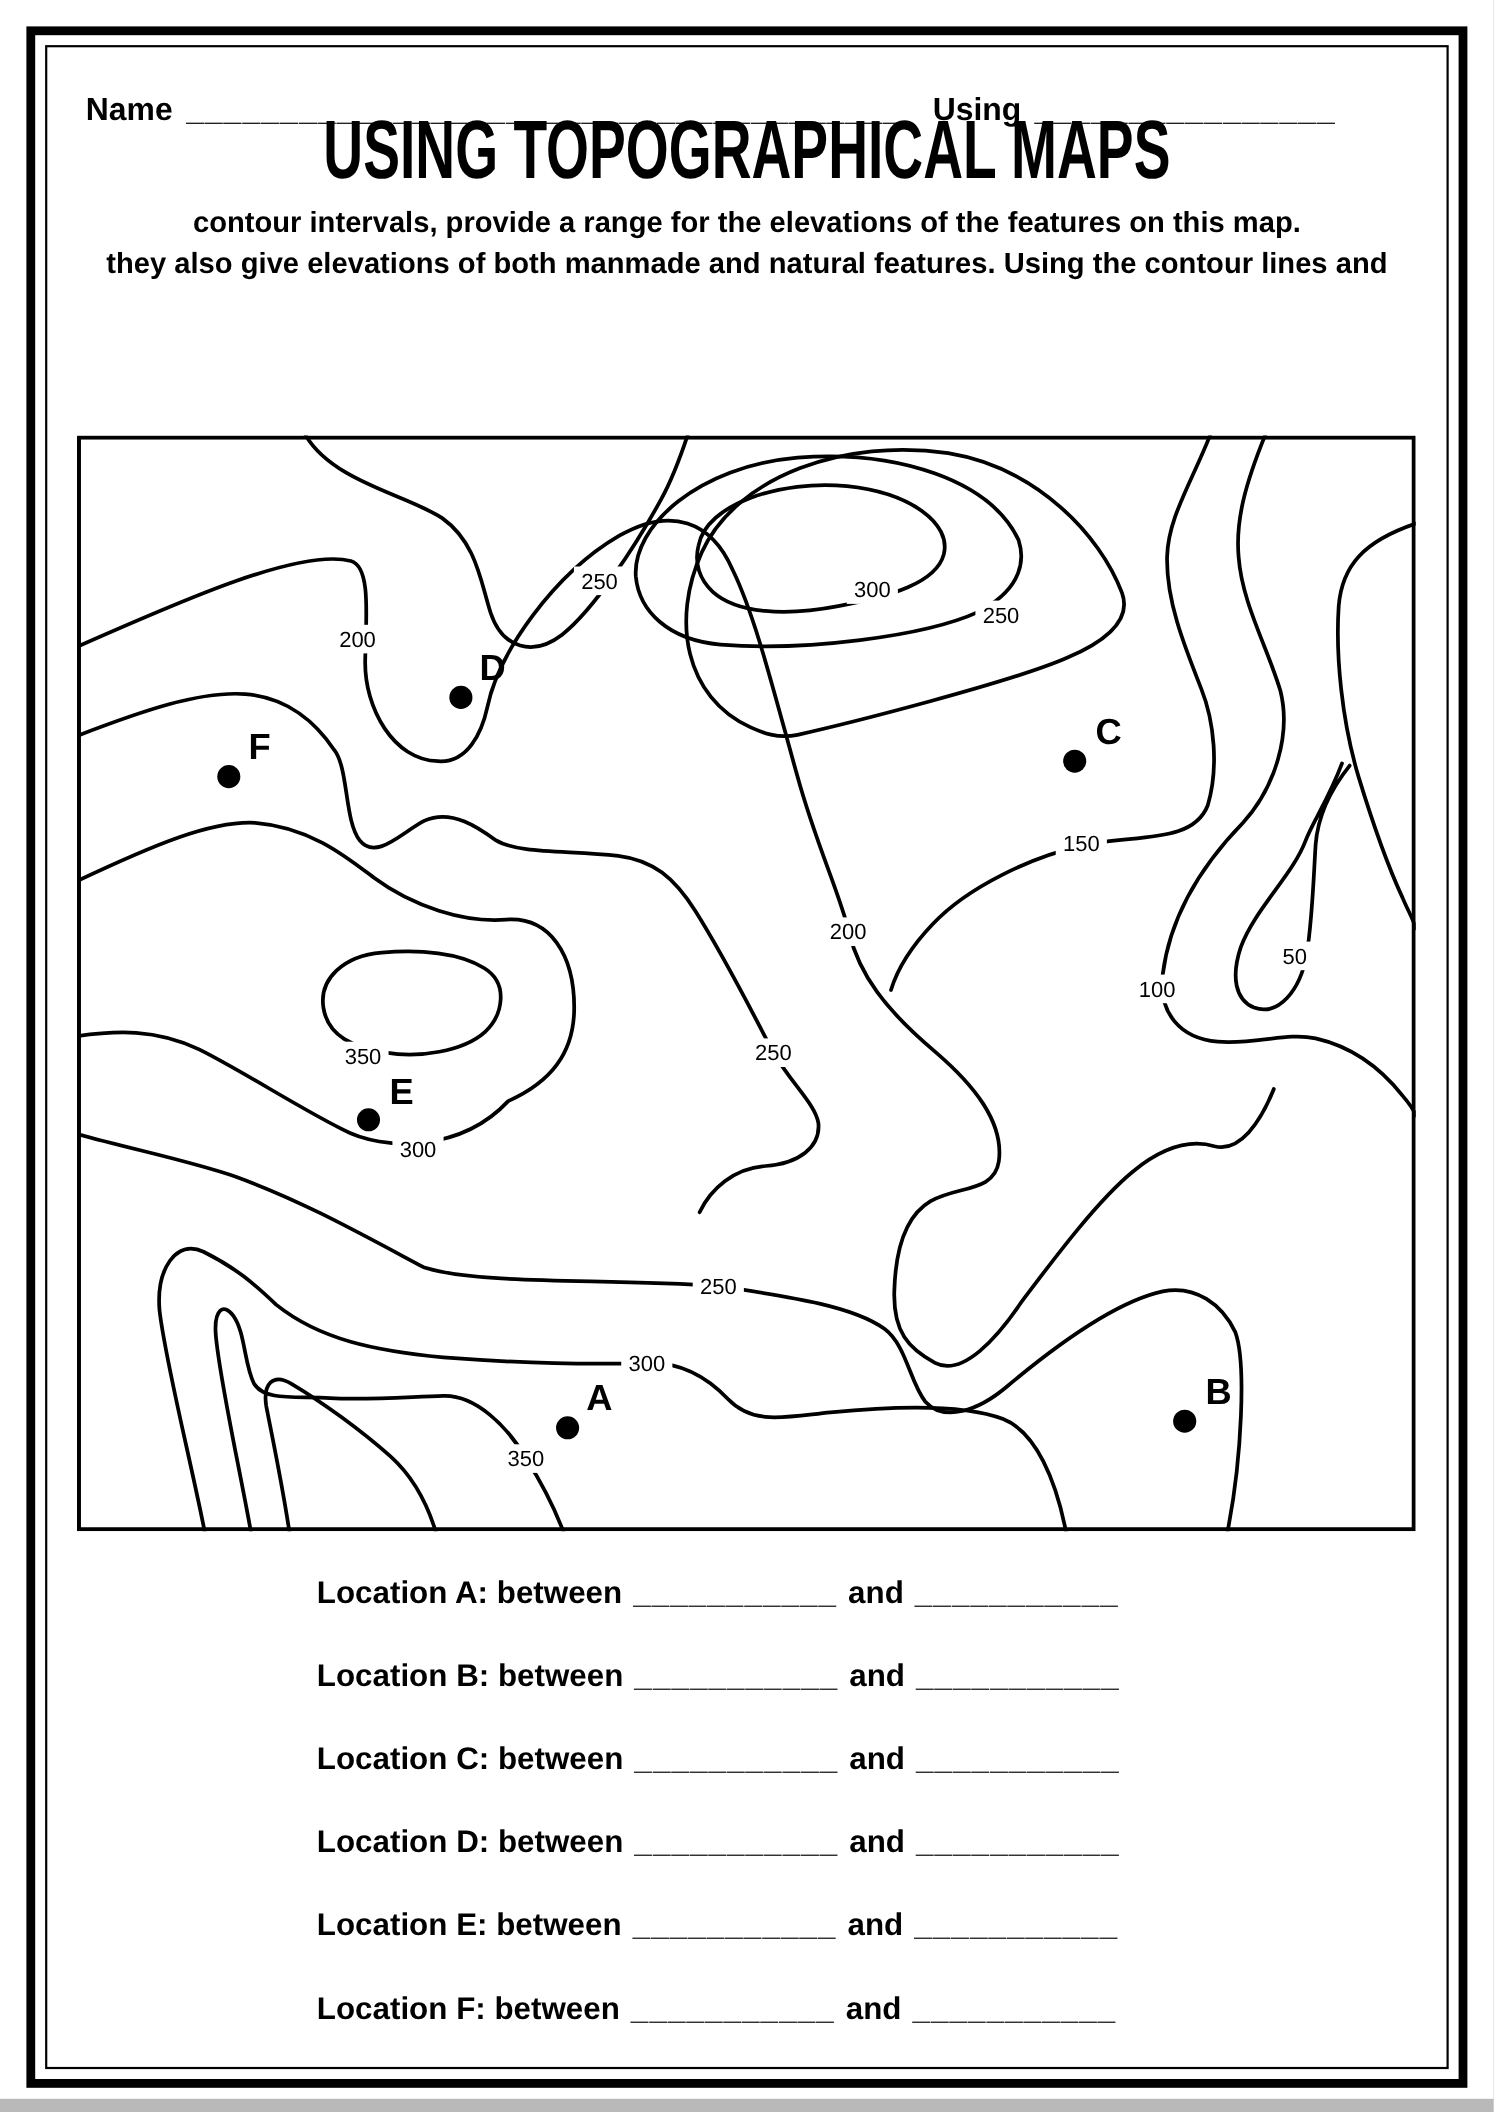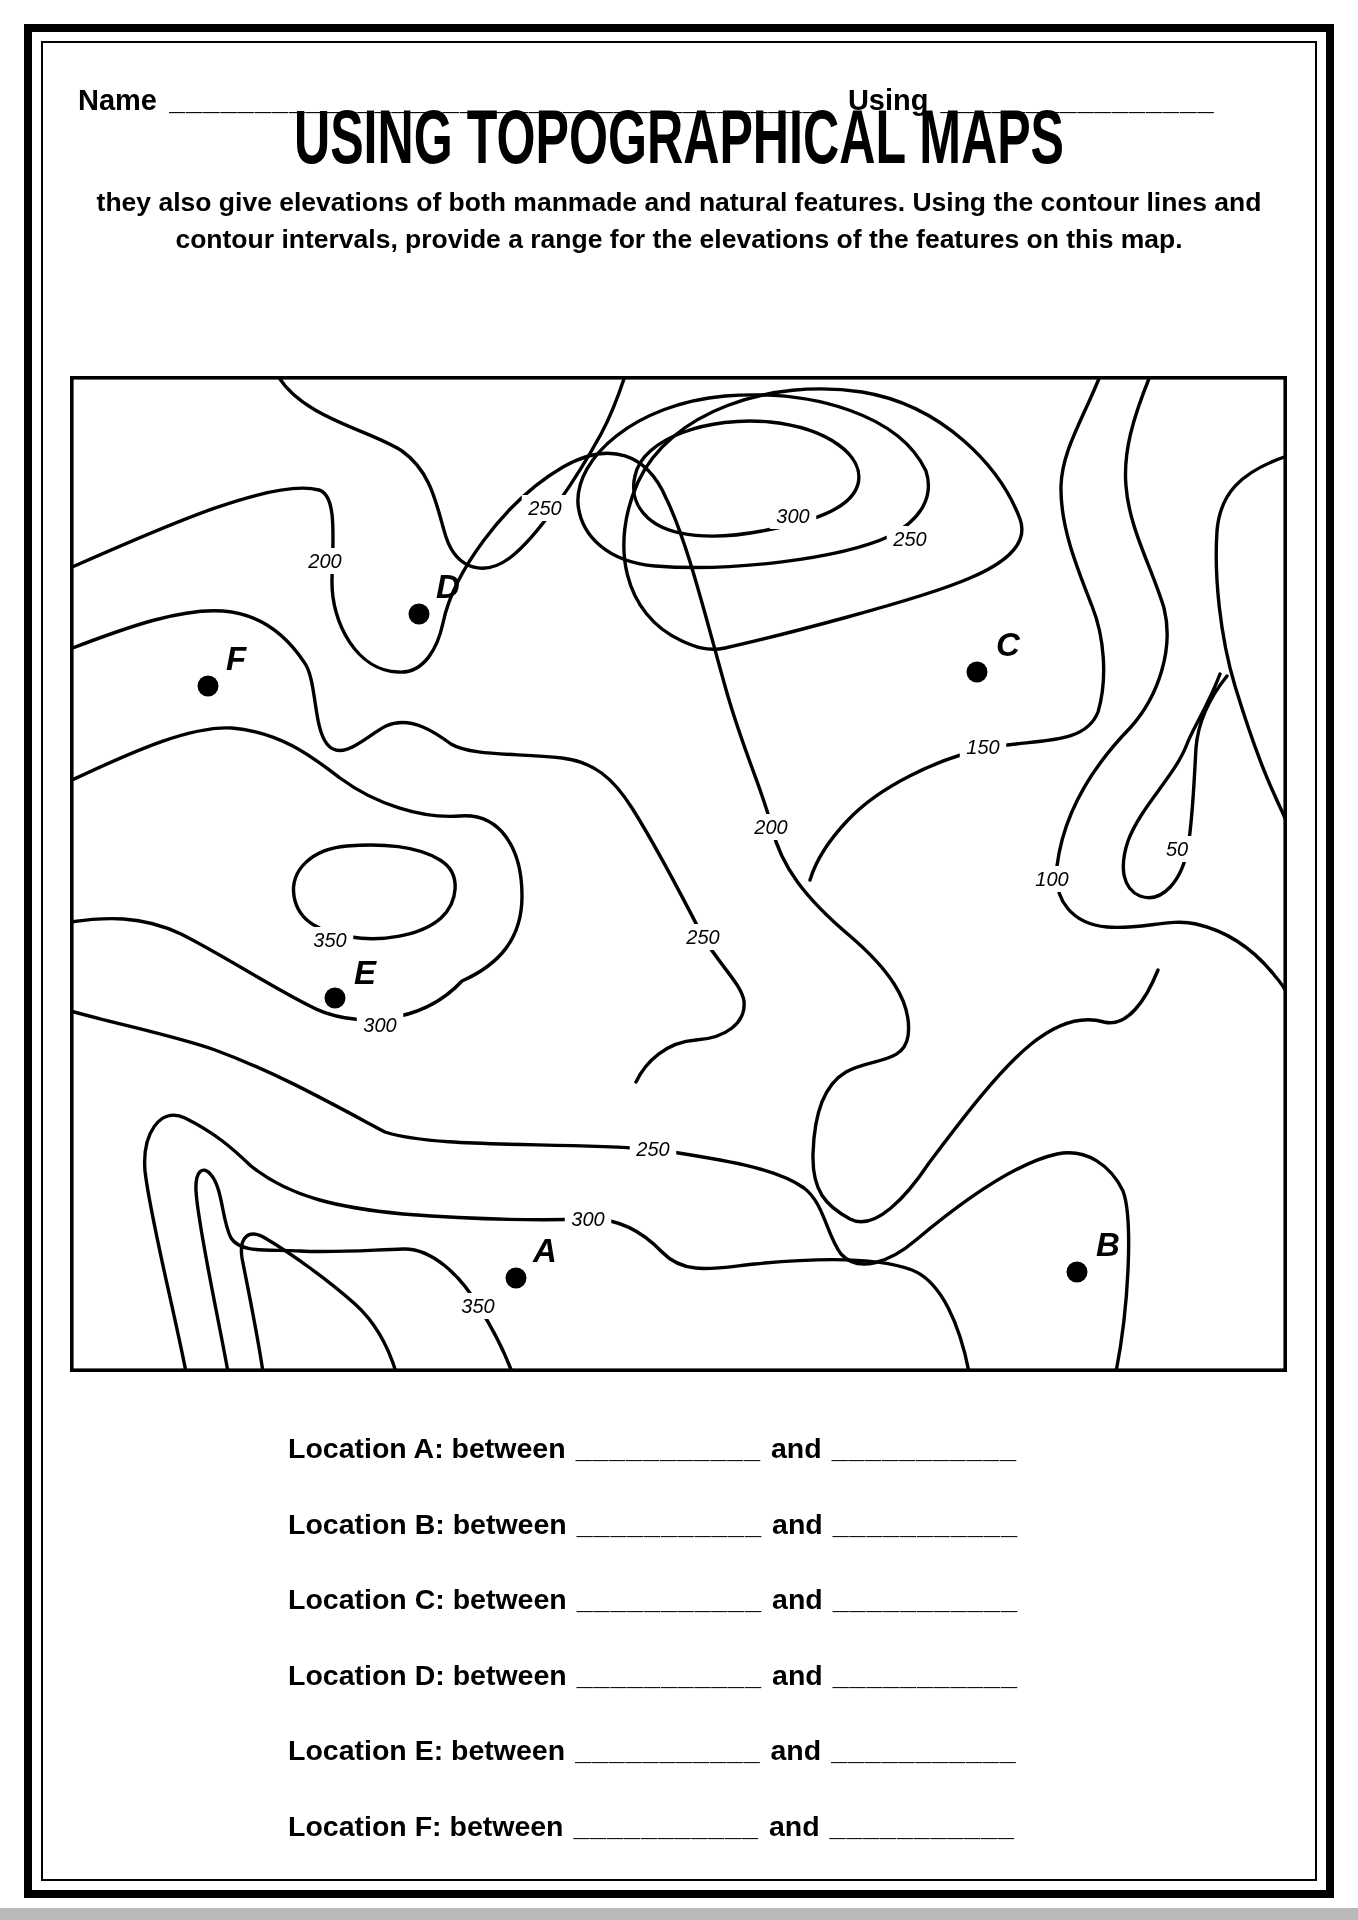--- a/index.html
+++ b/index.html
@@ -17,21 +17,21 @@
   .date-blank{margin-left:12px;}
 
   .title{position:absolute;left:0;top:104px;width:100%;text-align:center;
          font-size:57px;font-weight:700;letter-spacing:0px;
          transform:scale(0.88,1.32);transform-origin:50% 50%;white-space:nowrap;}
 
   .intro{position:absolute;left:0;top:184px;width:100%;text-align:center;
          font-size:26.5px;font-weight:600;line-height:37px;}
   .intro div{white-space:nowrap;}
 
-  .mapwrap{position:absolute;left:70px;top:376px;width:1217px;height:1036px;font-style:italic;}
+  .mapwrap{position:absolute;left:70px;top:396px;width:1217px;height:1036px;}
   svg{display:block;}
   .contour{fill:none;stroke:#000;stroke-width:3.4;stroke-linecap:round;stroke-linejoin:round;}
   .mapborder{fill:none;stroke:#000;stroke-width:3.6;}
   .clabel-text{font-family:"Liberation Sans",sans-serif;font-size:20px;font-weight:500;text-anchor:middle;fill:#000;}
   .pt-label{font-family:"Liberation Sans",sans-serif;font-size:33px;font-weight:600;fill:#000;}
 
   .answers{position:absolute;left:288px;top:1432px;font-size:28.5px;font-weight:600;}
   .answer-row{height:75.5px;display:flex;align-items:baseline;white-space:nowrap;text-align:right;}
   .answer-row .blank{margin:0 10px;letter-spacing:1px;}
   .answer-row .blank2{margin-left:10px;letter-spacing:1px;}
@@ -46,22 +46,22 @@
   <div class="header-row">
     <span>Name</span>
     <span class="blankline name-blank">______________________________________</span>
     <span class="date-label">Using</span>
     <span class="blankline date-blank">________________</span>
   </div>
 
   <div class="title">USING TOPOGRAPHICAL MAPS</div>
 
   <div class="intro">
+    <div>contour intervals, provide a range for the elevations of the features on this map.</div>
     <div>they also give elevations of both manmade and natural features. Using the contour lines and</div>
-    <div>contour intervals, provide a range for the elevations of the features on this map.</div>
   </div>
 
   <div class="mapwrap">
     <svg id="map-svg" width="1217" height="996" viewBox="0 0 1217 996">
       <rect class="mapborder" x="1.8" y="1.8" width="1213.4" height="992.4"></rect>
       <g id="contour-layer">
           <path d="M 208,0 C 233,42 300,54 332,75 C 363,97 367,133 376,161 C 387,194 415,201 441,181 C 470,158 508,100 531,58 C 542,38 549,18 555,0" class="contour"></path>
           <path d="M 0,192 C 95,150 203,102 249,114 C 267,119 263,162 262,204 C 261,248 288,295 328,296 C 355,298 368,270 373,247 C 383,198 433,126 493,91 C 540,64 577,78 596,122 C 617,165 634,235 655,310 C 672,372 693,415 702,452 C 711,490 735,522 780,560 C 815,590 843,624 838,660 C 834,688 800,682 776,696 C 752,710 744,742 743,778 C 742,815 756,830 780,843 C 805,856 837,820 859,787 C 887,750 927,696 960,669 C 988,646 1013,640 1034,646 C 1057,652 1076,624 1088,594" class="contour"></path>
           <path d="M 565,100 C 572,62 640,40 700,46 C 758,52 795,80 788,108 C 781,134 740,146 692,155 C 645,164 600,162 578,142 C 566,131 561,116 565,100 Z" class="contour"></path>
           <path d="M 508,128 C 505,82 565,28 655,20 C 745,13 830,40 856,95 C 864,120 852,143 820,160 C 770,183 660,196 585,190 C 538,186 511,160 508,128 Z" class="contour"></path>

